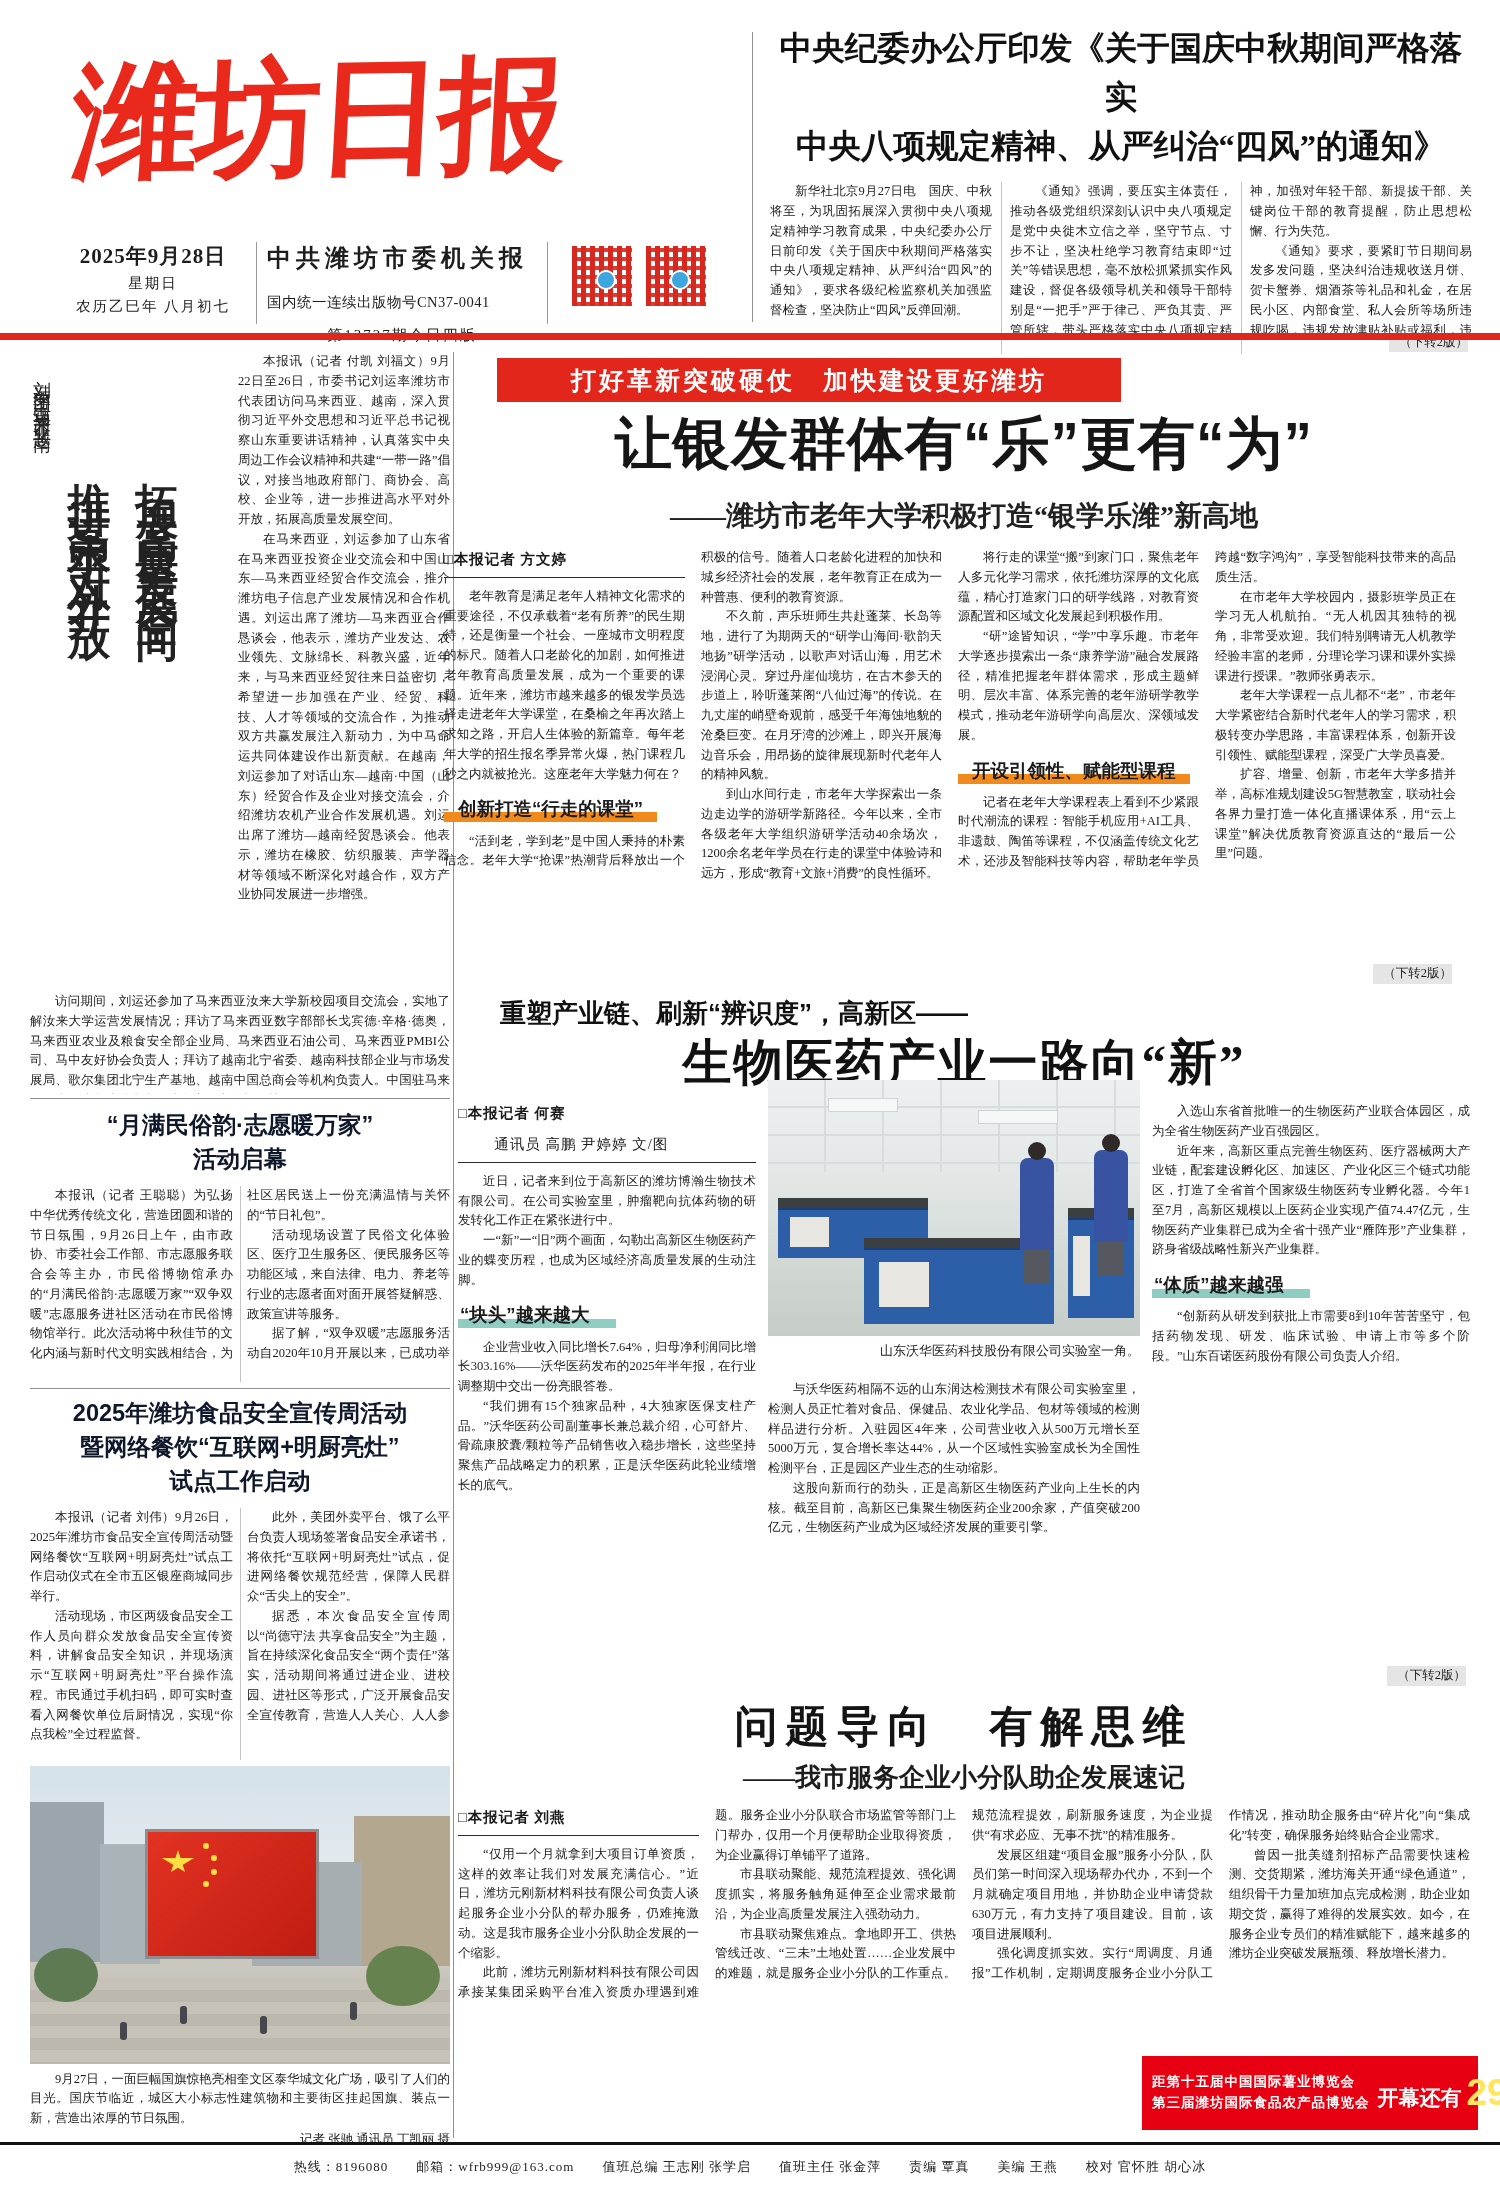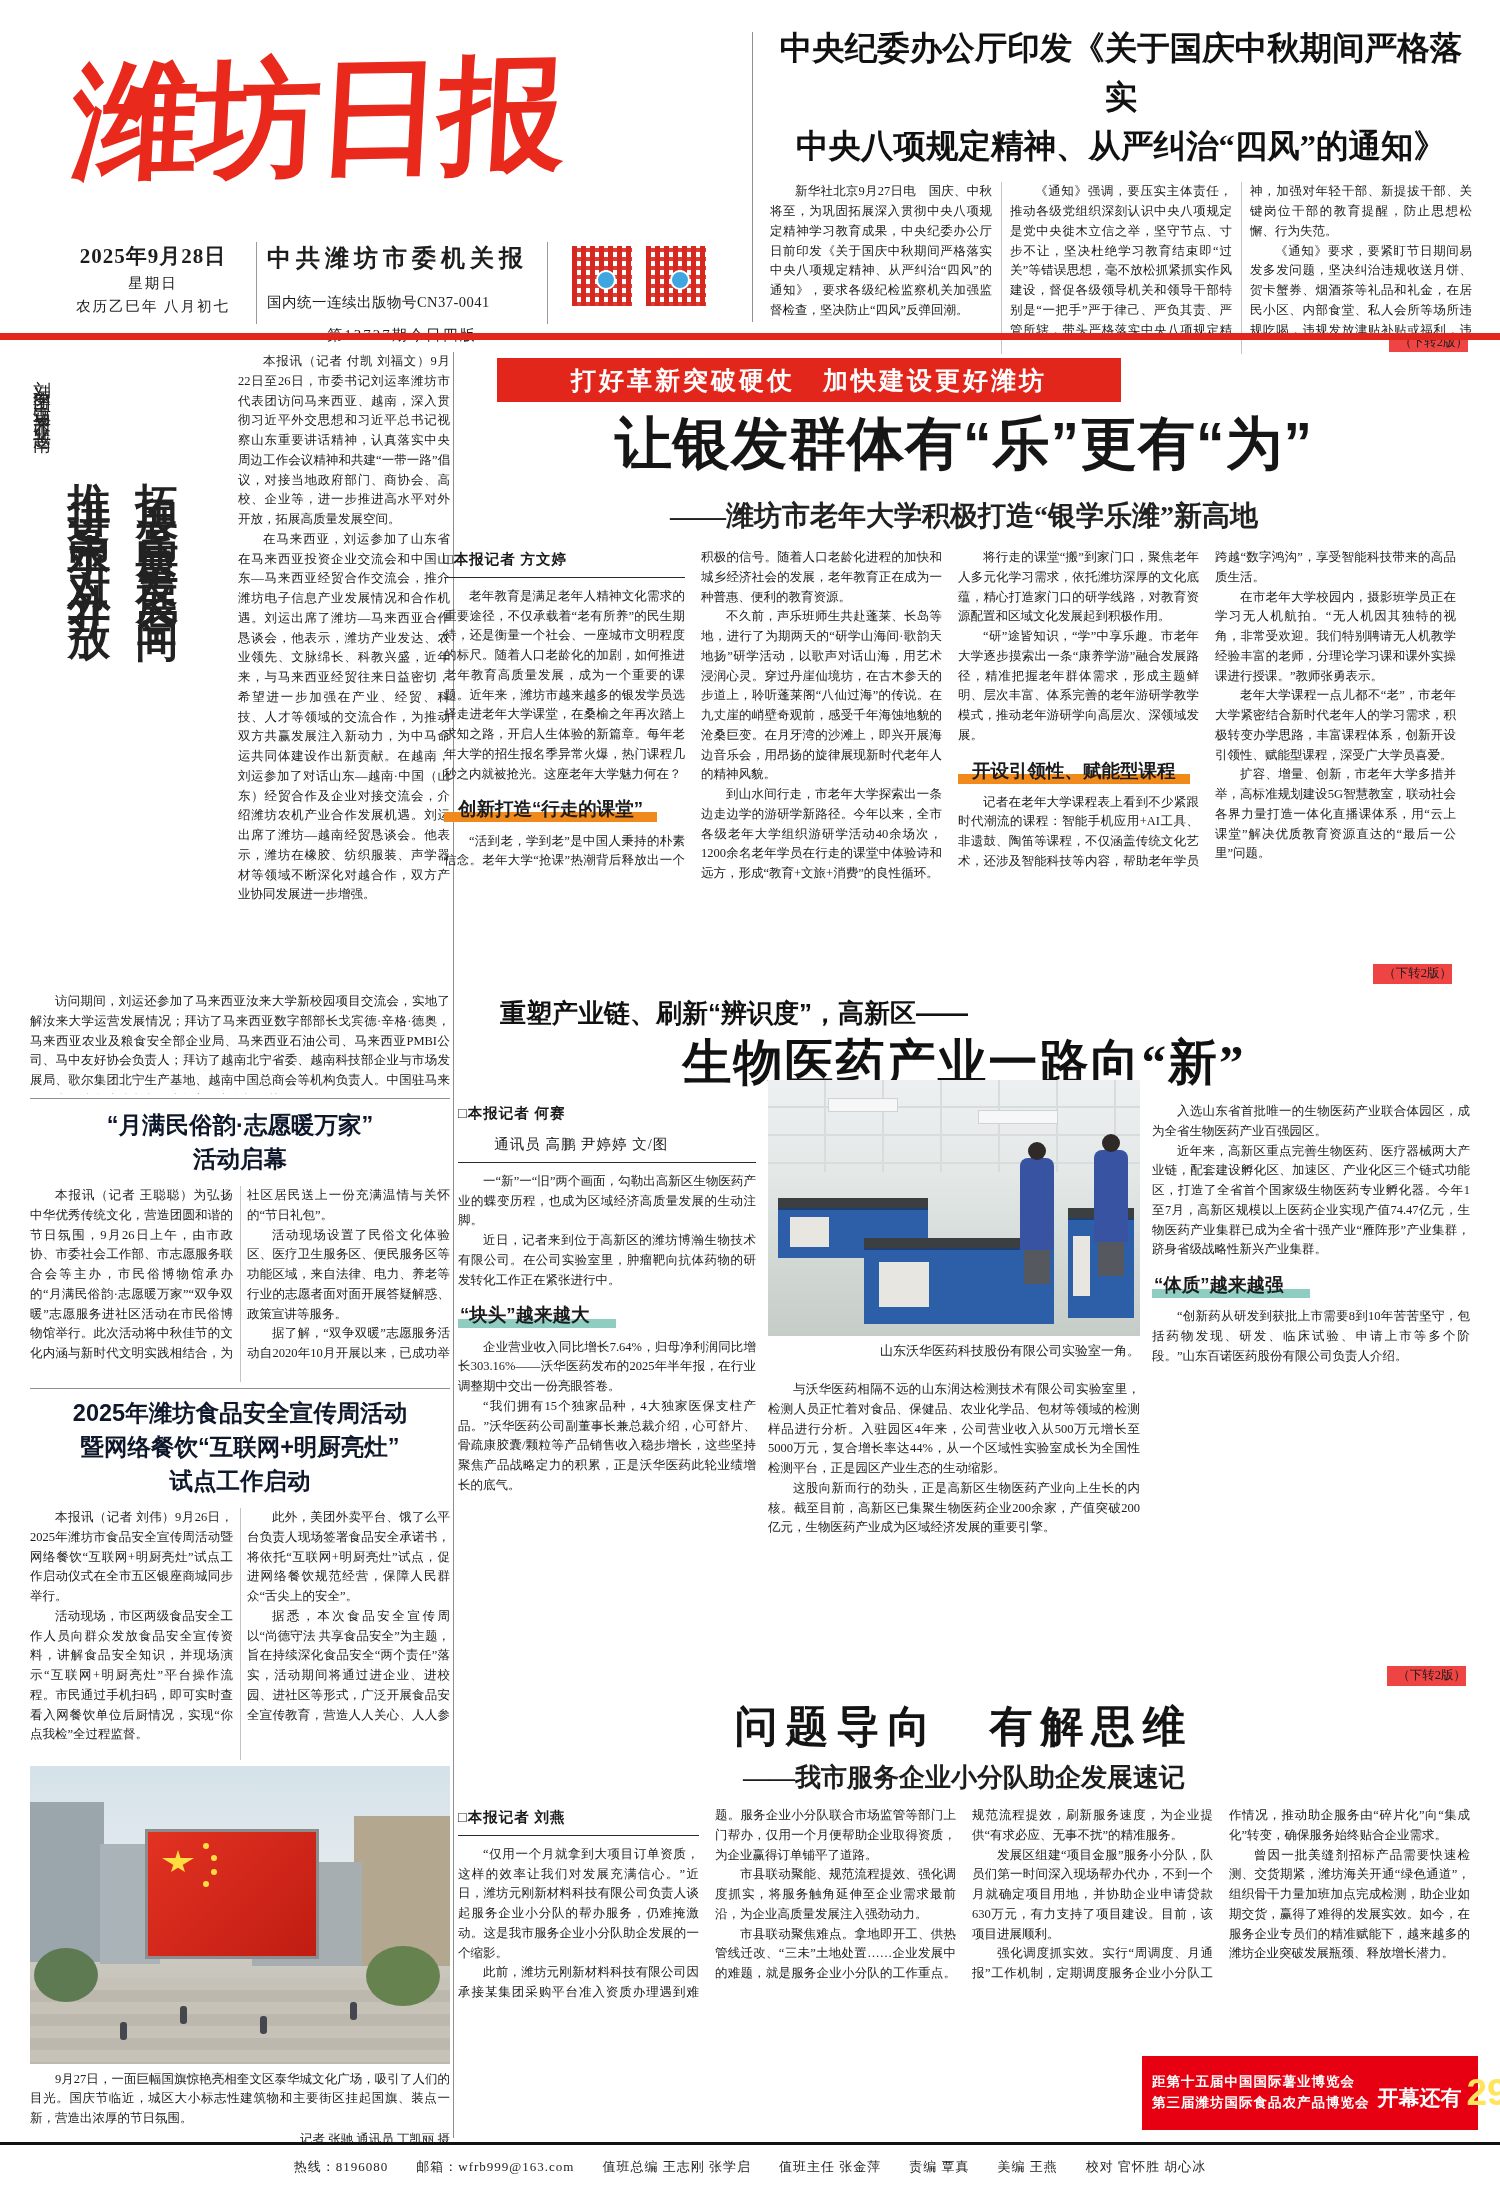--- a/index.html
+++ b/index.html
@@ -40,21 +40,21 @@
   .red-rule { left:0; top:333px; width:1500px; height:7px; background:#e2261c; }
   
   .art-body { font-size:12.5px; line-height:1.58; text-align:justify; color:#1b1b1b; overflow:hidden; }
   .art-body p { text-indent:2em; }
   .byline-block {
     text-indent:0 !important; font-size:14.5px; font-weight:bold;
     border-bottom:1.5px solid #2a2a2a; padding-bottom:6px; margin-bottom:9px;
     font-family:"Liberation Serif", serif; letter-spacing:1px;
   }
   .byline-block .sub { font-weight:normal; display:block; padding-left:2.5em; margin-top:8px; }
-  .jump { position:absolute; right:4px; bottom:2px; background:#ef4444; font-size:12.5px; padding-left:10px; }
+  .jump { position:absolute; right:4px; bottom:2px; background:#e5e5e5; font-size:12.5px; padding-left:10px; }
   .subhead-orange, .subhead-teal {
     text-indent:0 !important; text-align:left; font-family:"Liberation Sans", sans-serif;
     font-weight:bold; font-size:18.5px; margin:10px 0 8px 0; break-inside:avoid;
   }
   .subhead-orange span { background:linear-gradient(transparent 58%, #f08a1d 58%); padding:0 14px 3px 14px; }
   .subhead-teal { text-align:left; }
   .subhead-teal span { background:linear-gradient(transparent 62%, #8fccc2 62%); padding:0 26px 3px 2px; }
   
   .top-art { left:770px; top:24px; width:702px; }
   .top-art h1 {
@@ -269,22 +269,22 @@
   </div>
 
   <div class="abs bio-kicker">重塑产业链、刷新“辨识度”，高新区——</div>
   <div class="abs bio-hl">生物医药产业一路向“新”</div>
 
   <div class="abs bio-col art-body" style="left:458px; top:1102px; width:298px; height:586px;">
     <div class="byline-block">
       <span>□本报记者 何赛</span>
       <span class="sub">通讯员 高鹏 尹婷婷 文/图</span>
     </div>
+    <p>近日，记者来到位于高新区的潍坊博瀚生物技术有限公司。在公司实验室里，肿瘤靶向抗体药物的研发转化工作正在紧张进行中。</p>
     <p>一“新”一“旧”两个画面，勾勒出高新区生物医药产业的蝶变历程，也成为区域经济高质量发展的生动注脚。</p>
-    <p>近日，记者来到位于高新区的潍坊博瀚生物技术有限公司。在公司实验室里，肿瘤靶向抗体药物的研发转化工作正在紧张进行中。</p>
     <div class="subhead-teal"><span>“块头”越来越大</span></div>
     <p>企业营业收入同比增长7.64%，归母净利润同比增长303.16%——沃华医药发布的2025年半年报，在行业调整期中交出一份亮眼答卷。</p>
     <p>“我们拥有15个独家品种，4大独家医保支柱产品。”沃华医药公司副董事长兼总裁介绍，心可舒片、骨疏康胶囊/颗粒等产品销售收入稳步增长，这些坚持聚焦产品战略定力的积累，正是沃华医药此轮业绩增长的底气。</p>
   </div>
 
   <div class="abs photo-lab">
     <div class="lab-ceil"></div>
     <div class="lab-light" style="left:60px; top:18px; width:70px; height:14px;"></div>
     <div class="lab-light" style="left:210px; top:30px; width:80px; height:14px;"></div>
     <div class="lab-bench" style="left:10px; top:118px; width:150px; height:60px;"></div>

